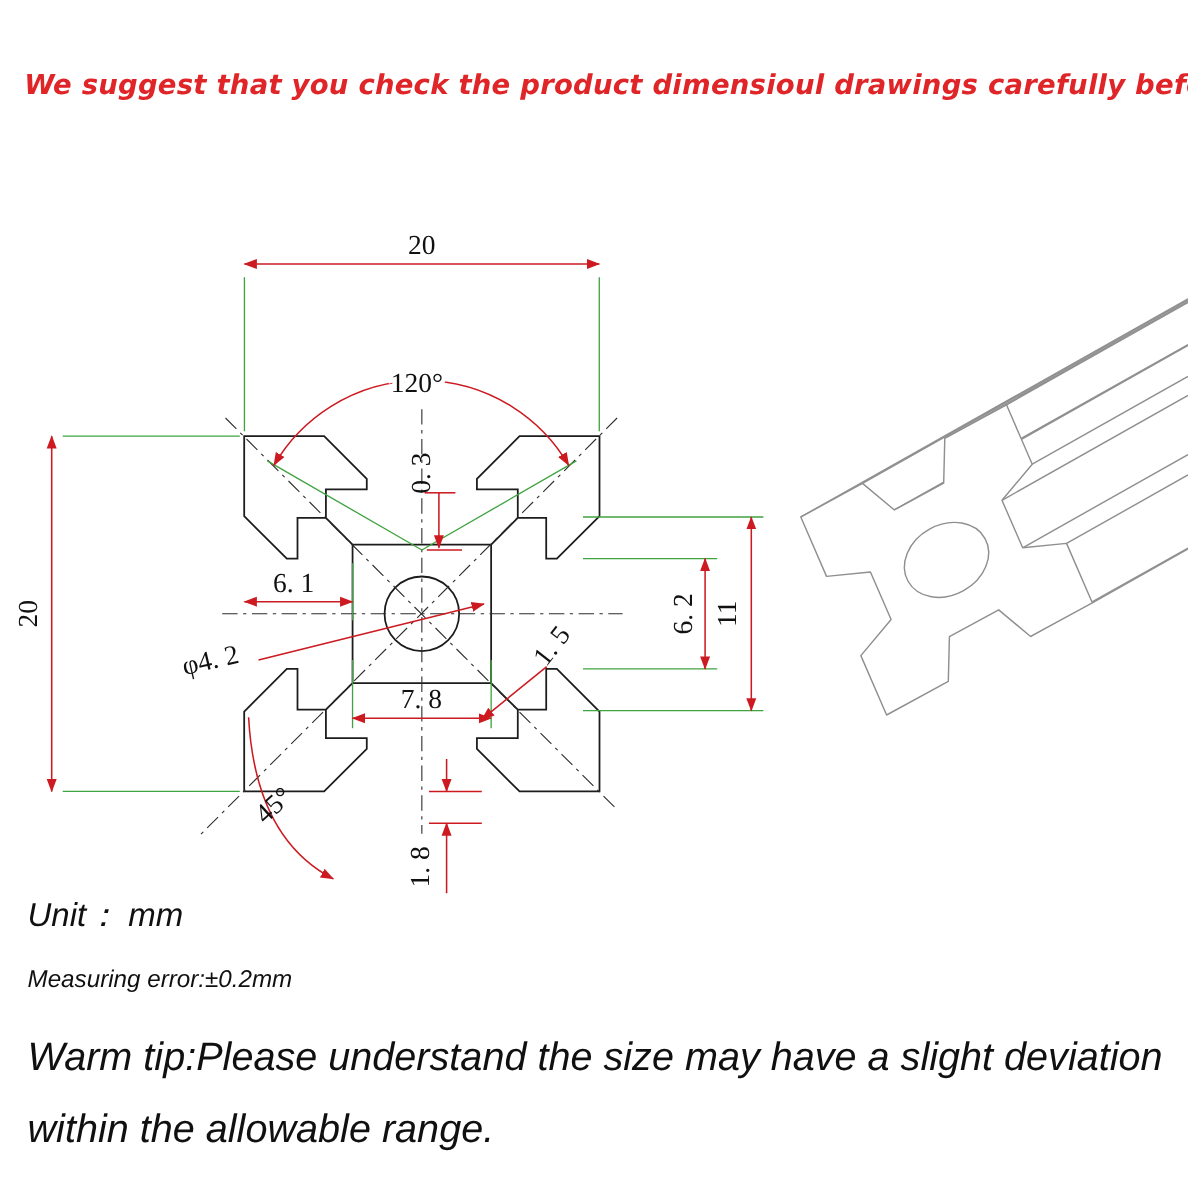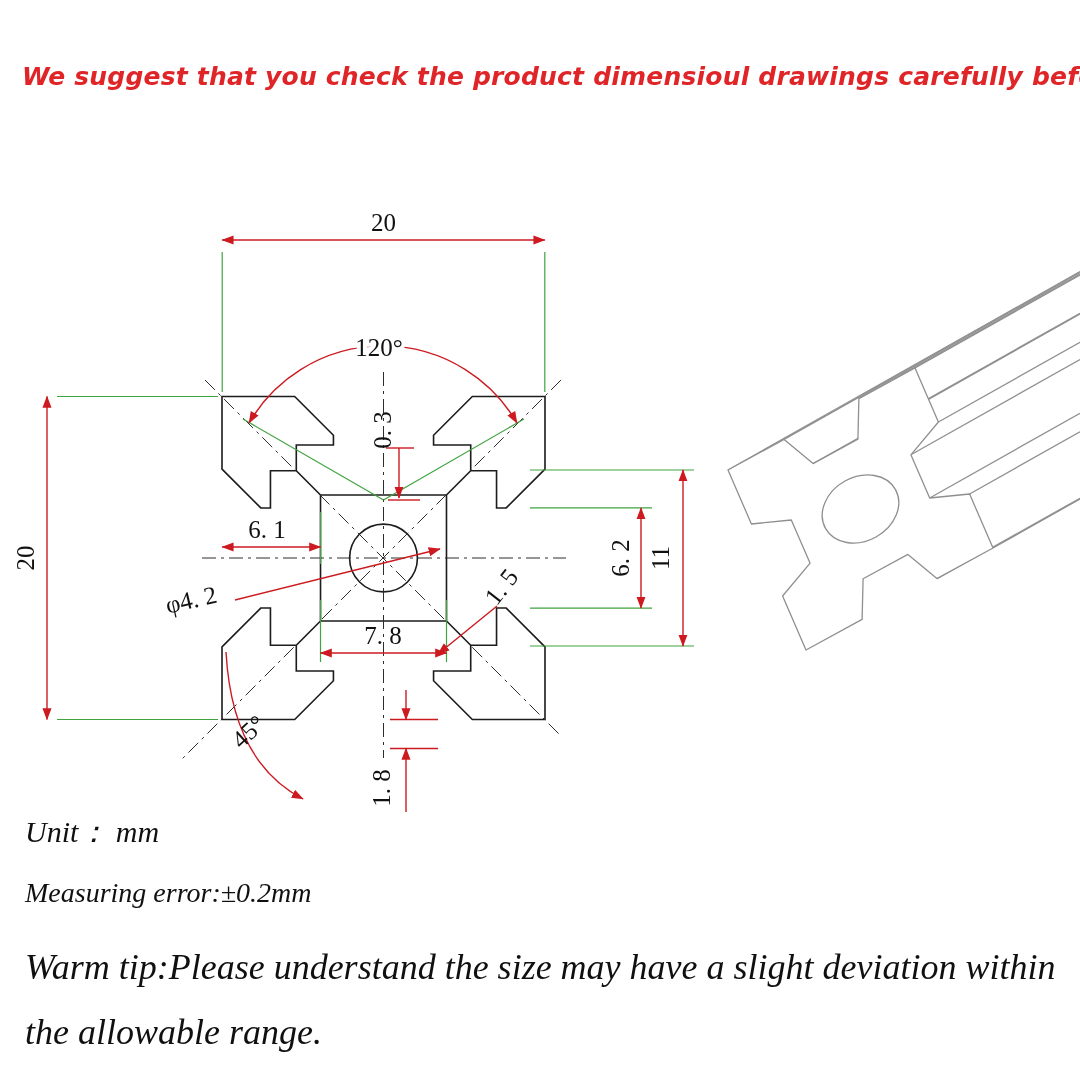--- a/index.html
+++ b/index.html
@@ -3,24 +3,24 @@
 <meta charset="utf-8">
 <style>
   html,body{margin:0;padding:0;background:#fff;}
   .canvas{position:relative;width:1080px;height:1080px;background:#ffffff;overflow:hidden;
           font-family:"Liberation Sans",sans-serif;}
   .warning{position:absolute;left:22px;top:62px;width:1045px;white-space:nowrap;
            font-family:"DejaVu Sans",sans-serif;font-style:italic;font-weight:bold;
            font-size:25px;color:#e02528;letter-spacing:0.2px;}
   .drawing-svg{position:absolute;left:0;top:0;}
   .notes{position:absolute;left:25px;top:812px;width:1035px;color:#101010;
-         font-family:Liberation Serif, serif;font-style:italic;}
+         font-family:Liberation Sans, sans-serif;font-style:italic;}
   .notes p{margin:0;}
   .note-unit{font-size:30px;margin-bottom:24px !important;}
-  .note-error{font-size:28px;margin-bottom:26px !important;}
+  .note-error{font-size:22px;margin-bottom:26px !important;}
   .note-tip{font-size:36px;line-height:1.8;}
   .dimtxt{font-family:"Liberation Serif",serif;font-size:25px;fill:#111;}
   .halo{paint-order:stroke;stroke:#ffffff;stroke-width:8px;}
 </style>
 </head>
 <body>
 
 <div class="canvas">
 
   <div class="warning">We suggest that you check the product dimensioul drawings carefully before ordering</div>

